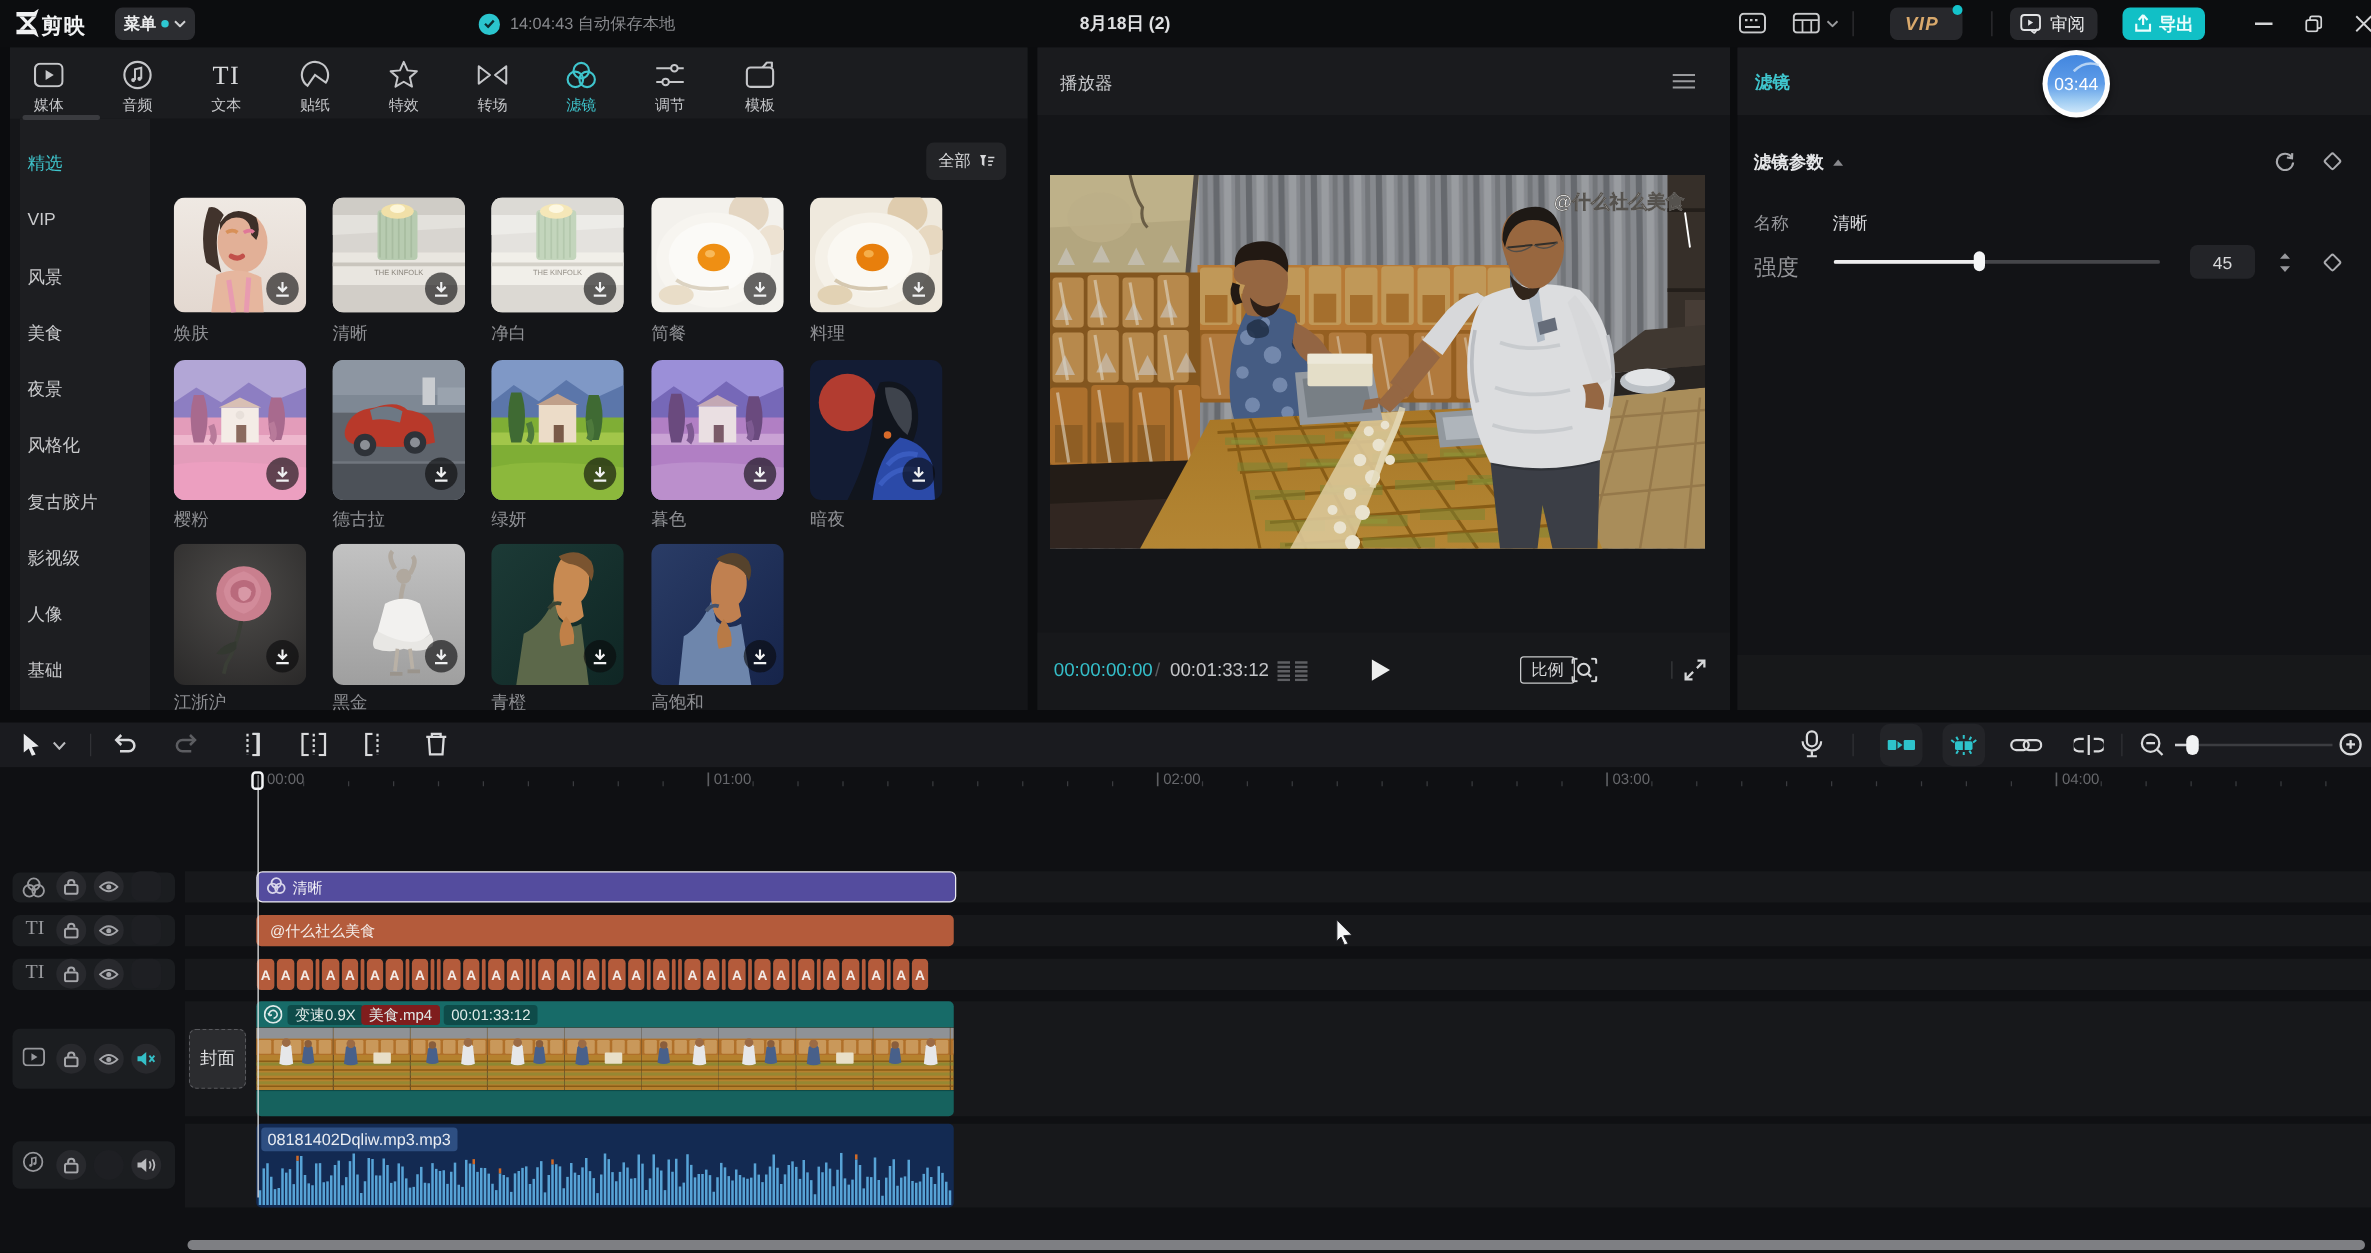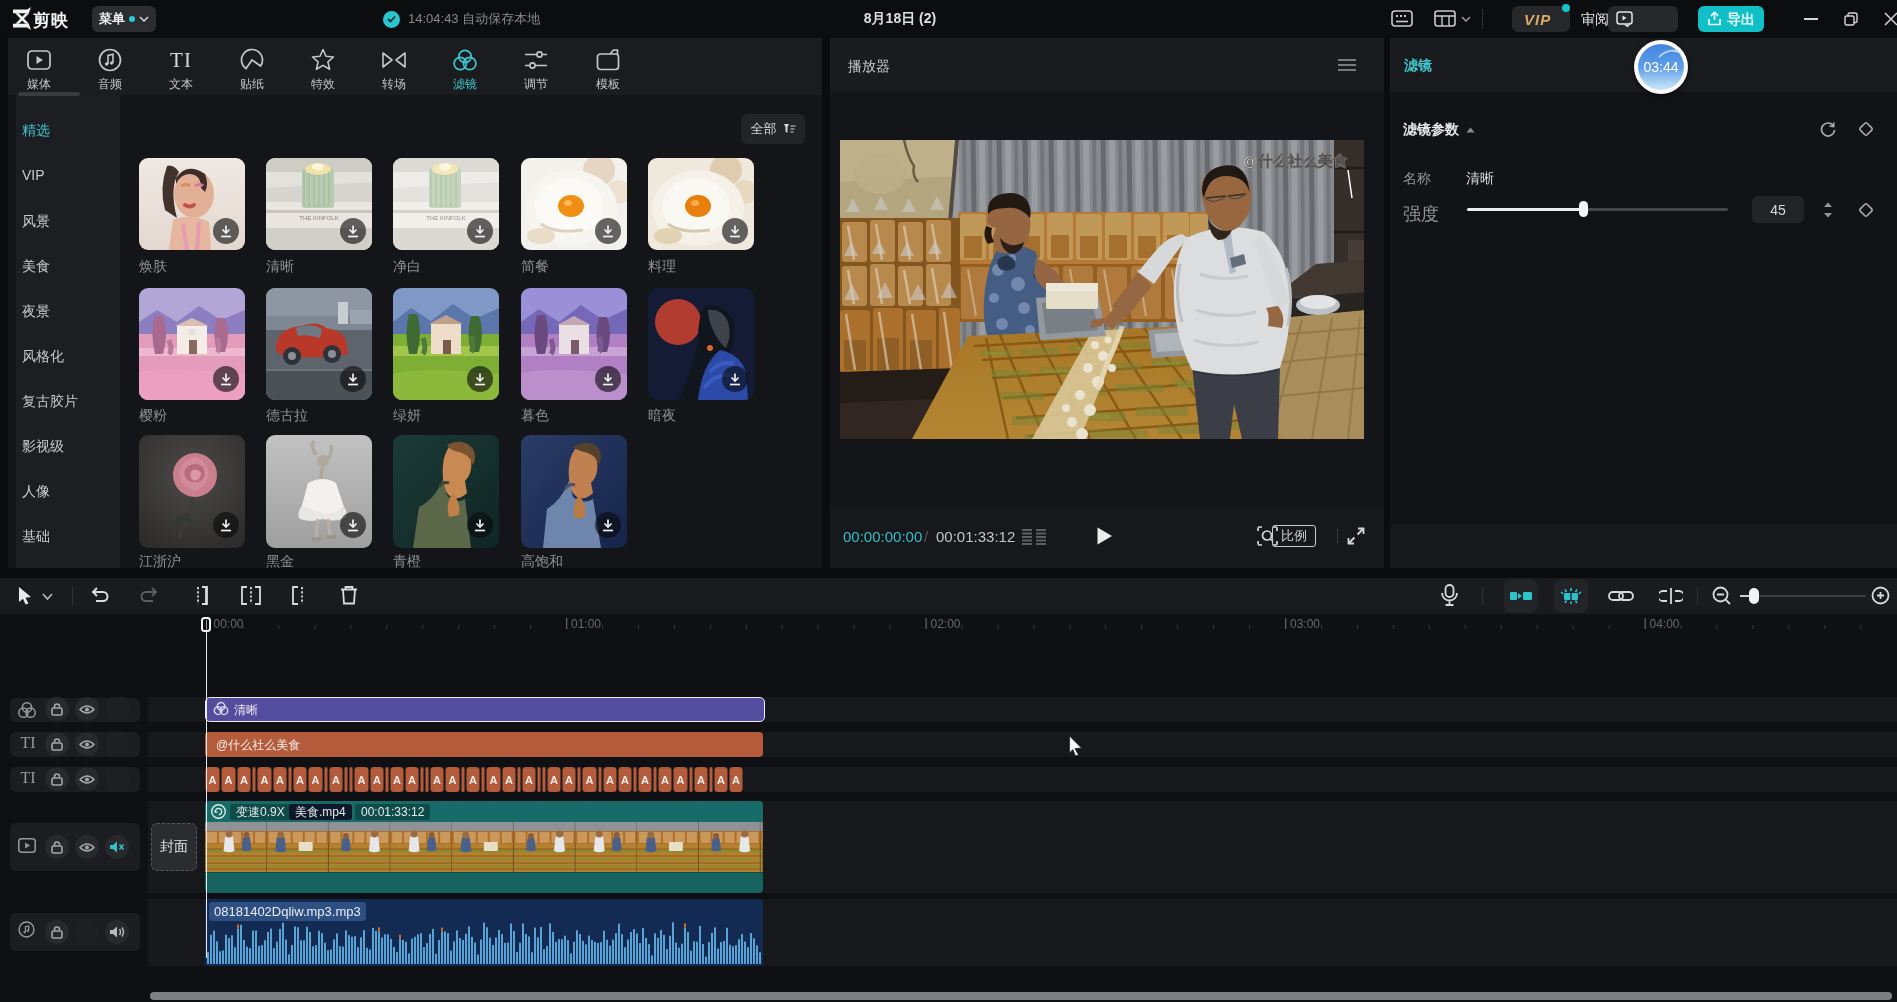--- a/index.html
+++ b/index.html
@@ -80,21 +80,21 @@
 <div class="abs" style="left:1512px;top:6px;width:58px;height:26px;background:#27282c;border-radius:6px;"></div>
 <div class="abs" style="left:1524px;top:11px;color:#d9a96c;font-size:15px;font-weight:bold;font-style:italic;letter-spacing:1px;">VIP</div>
 <div class="abs" style="left:1562px;top:4px;width:8px;height:8px;border-radius:50%;background:#14c3cb;"></div>
 <div class="abs" style="left:1593px;top:9px;width:1px;height:20px;background:#303134;"></div>
 <div class="abs" style="left:1608px;top:6px;width:70px;height:26px;background:#27282c;border-radius:6px;"></div>
 <svg class="abs" style="left:1616px;top:11px" width="17" height="16" viewBox="0 0 17 16">
     <rect x="1" y="1" width="15" height="12" rx="2.5" stroke="#e2e3e5" stroke-width="1.5" fill="none"></rect>
     <path d="M6.5 4.5 l4 2.5 -4 2.5 Z" fill="#e2e3e5"></path>
     <path d="M9 13.5 l2.5 2 2.5-3.5" stroke="#e2e3e5" stroke-width="1.5" fill="none"></path>
   </svg>
-<div class="abs" style="left:1581px;top:11px;color:#e8e9ea;font-size:14px;">审阅</div>
+<div class="abs" style="left:1640px;top:11px;color:#e8e9ea;font-size:14px;">审阅</div>
 <div class="abs" style="left:1698px;top:6px;width:66px;height:26px;background:#11c0c6;border-radius:6px;"></div>
 <svg class="abs" style="left:1707px;top:11px" width="15" height="16" viewBox="0 0 15 16">
     <path d="M7.5 1 L11 5 M7.5 1 L4 5 M7.5 1 v8" stroke="#ecfdfd" stroke-width="1.7" fill="none"></path>
     <path d="M2 8 v5.5 h11 V8" stroke="#ecfdfd" stroke-width="1.7" fill="none"></path>
   </svg>
 <div class="abs" style="left:1727px;top:11px;color:#eafcfc;font-size:14px;font-weight:bold;">导出</div>
 <div class="abs" style="left:1804px;top:18px;width:14px;height:2px;background:#d4d5d7;"></div>
 <svg class="abs" style="left:1844px;top:12px" width="14" height="14" viewBox="0 0 14 14">
     <rect x="1" y="4" width="9" height="9" rx="1.5" stroke="#d4d5d7" stroke-width="1.4" fill="none"></rect>
     <path d="M4 4 V2.5 a1.5 1.5 0 0 1 1.5 -1.5 H11 a2 2 0 0 1 2 2 V9 a1.5 1.5 0 0 1 -1.5 1.5 H10" stroke="#d4d5d7" stroke-width="1.4" fill="none"></path>
@@ -716,21 +716,21 @@
 <svg class="abs" style="left:1096px;top:526px" width="17" height="20" viewBox="0 0 17 20">
     <path d="M1.5 1.5 L16 10 L1.5 18.5 Z" fill="#eceded"></path>
   </svg>
 <svg class="abs" style="left:1257px;top:526px" width="21" height="20" viewBox="0 0 21 20">
     <g stroke="#d6d7d9" stroke-width="1.7" fill="none">
       <path d="M1 5 V2.5 A1.5 1.5 0 0 1 2.5 1 H5 M16 1 h2.5 A1.5 1.5 0 0 1 20 2.5 V5 M20 15 v2.5 A1.5 1.5 0 0 1 18.5 19 H16 M5 19 H2.5 A1.5 1.5 0 0 1 1 17.5 V15"></path>
       <circle cx="10" cy="9.5" r="4.5"></circle>
       <path d="M13.5 13 L16 15.5"></path>
     </g>
   </svg>
-<div class="abs" style="left:1272px;top:525px;width:44px;height:22px;border:1.5px solid #c9cacc;border-radius:3px;color:#d6d7d9;font-size:13px;display:flex;align-items:center;justify-content:center;">比例</div>
+<div class="abs" style="left:1216px;top:525px;width:44px;height:22px;border:1.5px solid #c9cacc;border-radius:3px;color:#d6d7d9;font-size:13px;display:flex;align-items:center;justify-content:center;">比例</div>
 <div class="abs" style="left:1337px;top:529px;width:1px;height:14px;background:#3a3b3e;"></div>
 <svg class="abs" style="left:1347px;top:527px" width="18" height="18" viewBox="0 0 18 18">
     <g stroke="#d6d7d9" stroke-width="1.8" fill="none">
       <path d="M11 1.5 h5.5 V7 M16.5 1.5 L10.5 7.5 M7 16.5 H1.5 V11 M1.5 16.5 L7.5 10.5"></path>
     </g>
   </svg>
 
 <div class="abs" id="rpanel"></div>
 <div class="abs" id="rpanel-hd">
     <span style="position:absolute;left:14px;top:19px;color:#3fc5cd;font-size:14px;font-weight:bold;">滤镜</span>
@@ -1106,21 +1106,21 @@
     <rect x="729.5" y="0" width="13" height="25" rx="3.5" fill="#b45b3b"></rect>
     <text x="736.0" y="17" font-size="11" fill="#f3ece8" text-anchor="middle" font-weight="bold">A</text>
   </svg>
 
 <div class="abs" style="left:205px;top:801px;width:558px;height:21px;background:#176b68;border-radius:4px 4px 0 0;"></div>
 <svg class="abs" style="left:211px;top:804px" width="15" height="15" viewBox="0 0 15 15">
     <circle cx="7.5" cy="7.5" r="6.8" stroke="#dfe9e8" stroke-width="1.4" fill="none"></circle>
     <path d="M4.5 8.5 A3.2 3.2 0 1 1 7.8 10.7 M4.5 8.5 l-1 -2 M4.5 8.5 l2 -0.6" stroke="#dfe9e8" stroke-width="1.3" fill="none"></path>
   </svg>
 <div class="abs" style="left:230px;top:804px;height:16px;background:#0e4b49;border-radius:3px;color:#e2ecea;font-size:12px;line-height:16px;padding:0 6px;">变速0.9X</div>
-<div class="abs" style="left:289px;top:804px;height:16px;background:#0f172a;border-radius:3px;color:#e2ecea;font-size:12px;line-height:16px;padding:0 6px;">美食.mp4</div>
+<div class="abs" style="left:289px;top:804px;height:16px;background:#7f1d1d;border-radius:3px;color:#e2ecea;font-size:12px;line-height:16px;padding:0 6px;">美食.mp4</div>
 <div class="abs" style="left:355px;top:804px;height:16px;background:#0e4b49;border-radius:3px;color:#e2ecea;font-size:12px;line-height:16px;padding:0 6px;">00:01:33:12</div>
 <svg class="abs" style="left:0;top:822px" width="1897" height="50">
     <g transform="translate(205.0,0)">
       <clipPath id="fc0">
         <rect width="61.7" height="50"></rect>
       </clipPath>
       <g clip-path="url(#fc0)">
         <rect width="62" height="50" fill="#b5812e"></rect>
         <rect y="0" width="62" height="9" fill="#8f9296"></rect>
         <rect y="9" width="62" height="13" fill="#b0702a"></rect>

